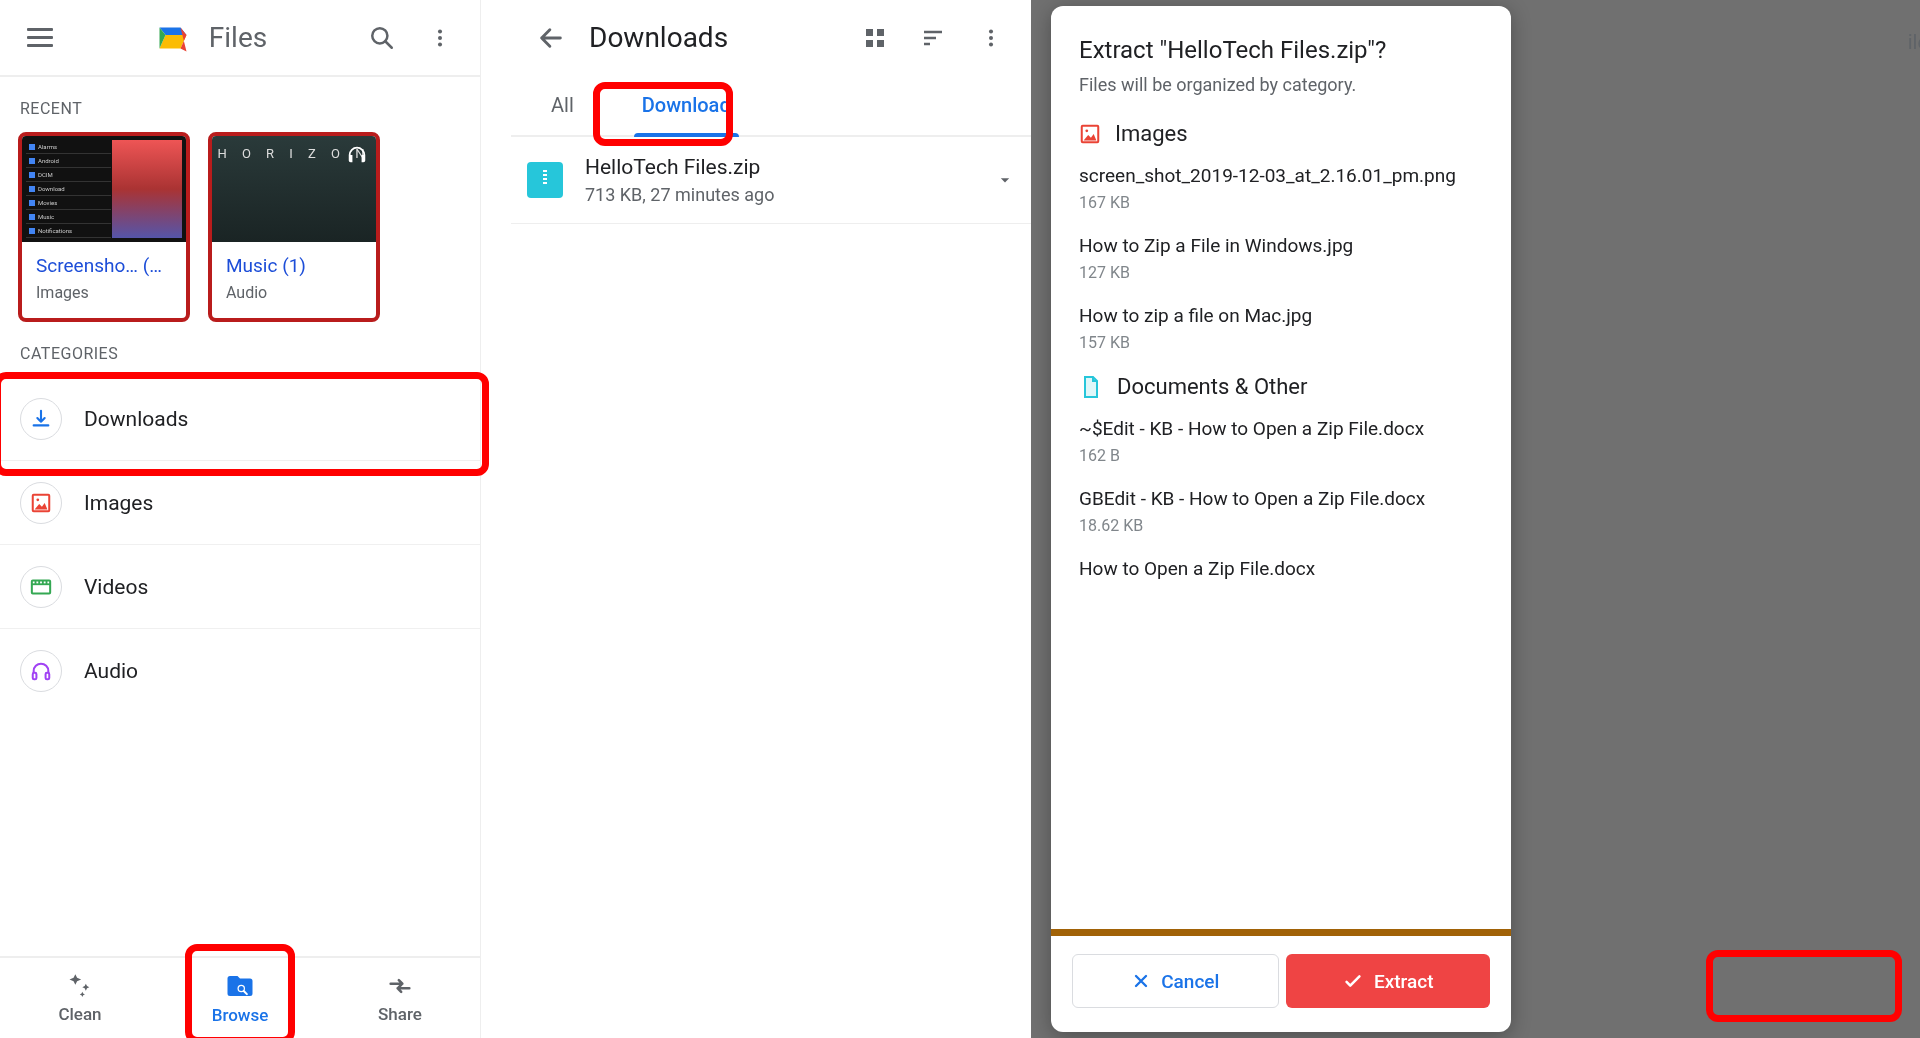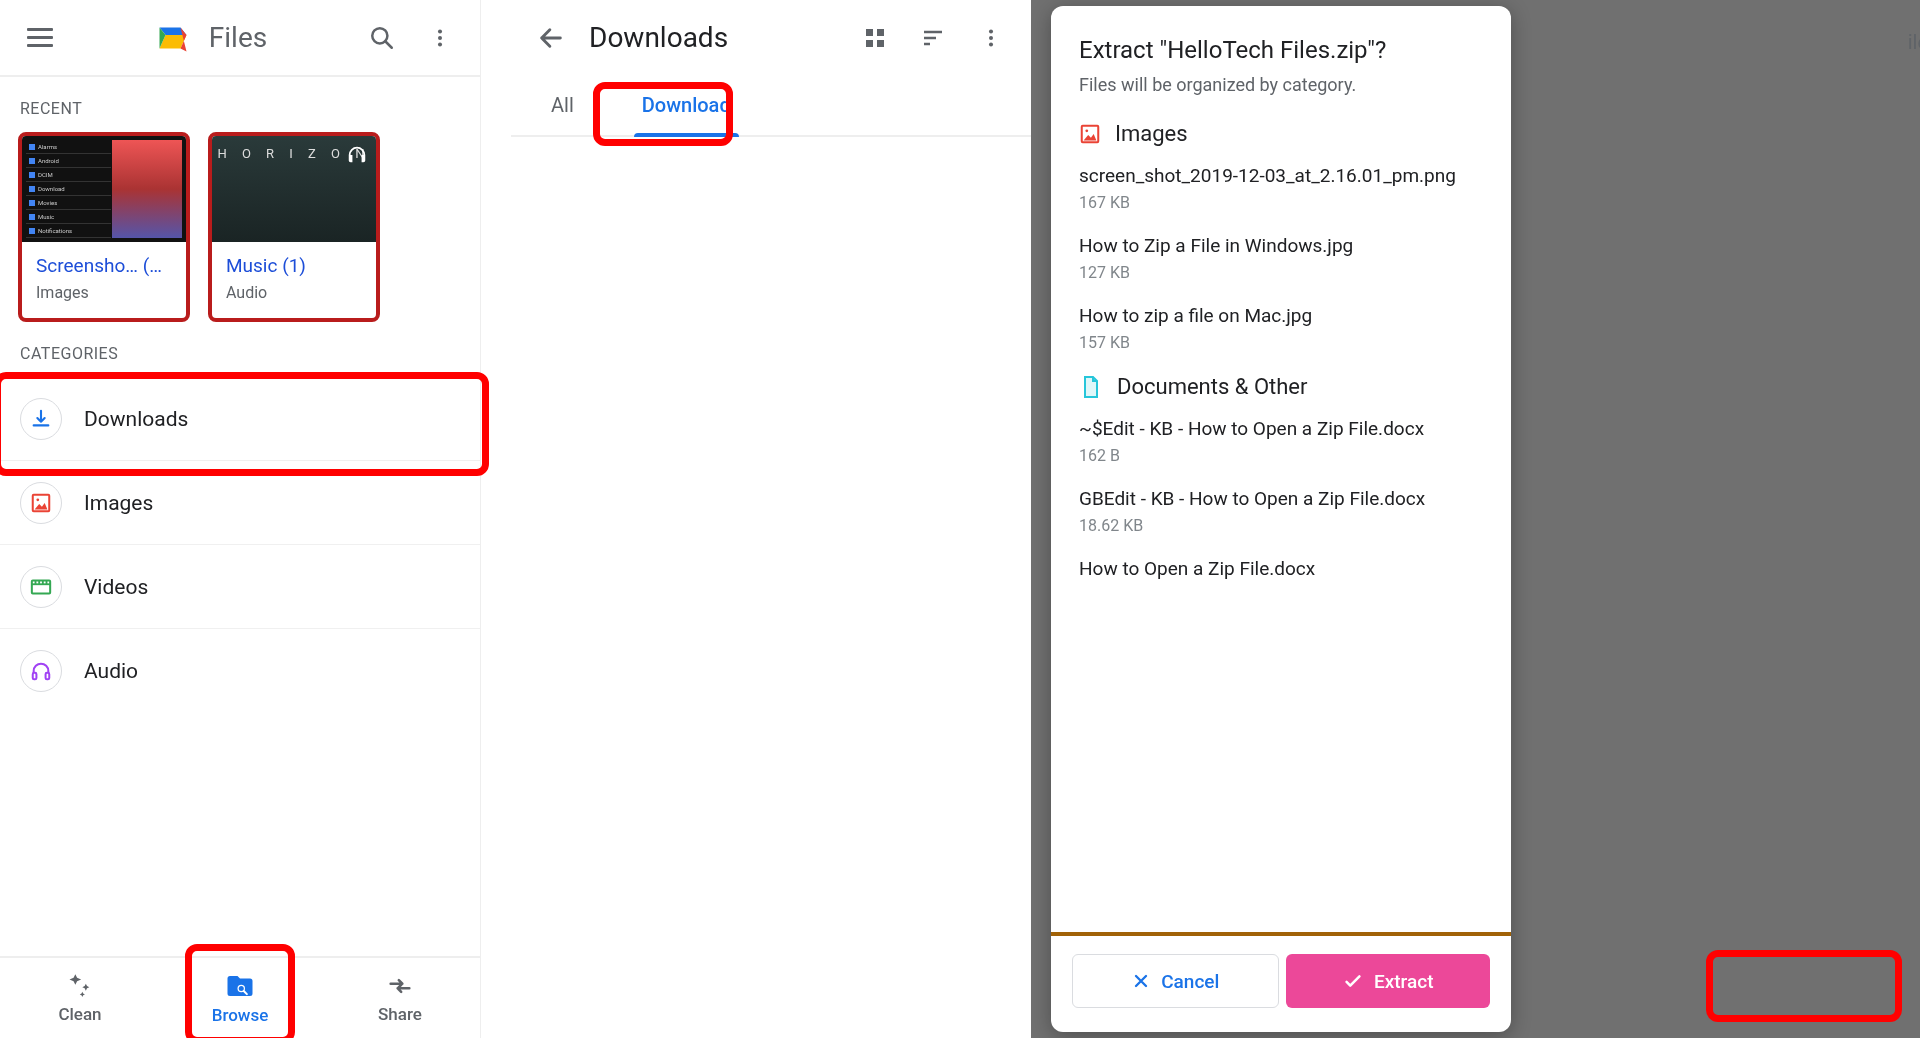--- a/index.html
+++ b/index.html
@@ -53,24 +53,24 @@
 .file-meta { font-size: 18px; color: #5f6368; }
 .dialog-wrap { width: 460px; background: #fff; border-radius: 12px; padding: 30px 0 24px; margin-top: 6px; height: calc(100% - 12px); display: flex; flex-direction: column; box-shadow: 0 4px 20px rgba(0,0,0,0.3); }
 .dialog-inner { padding: 0 28px; flex: 1; overflow: hidden; }
 .dialog-title { font-size: 24px; color: #202124; margin-bottom: 10px; font-weight:400;}
 .dialog-sub { font-size: 18px; color: #5f6368; margin-bottom: 26px; }
 .section-head { display: flex; align-items: center; gap: 14px; margin: 18px 0 18px; }
 .section-head-lbl { font-size: 22px; color: #202124; }
 .dlg-item { margin-bottom: 22px; }
 .dlg-item-name { font-size: 19px; color: #202124; margin-bottom: 6px; word-break: break-all;}
 .dlg-item-size { font-size: 16px; color: #80868b; }
-.dialog-actions { display: flex; gap: 7px; padding: 18px 21px 0; border-top: 4px solid #a16207; margin-top: auto; }
+.dialog-actions { display: flex; gap: 7px; padding: 18px 21px 0; border-top: 7px solid #a16207; margin-top: auto; }
 .btn { flex: 1; height: 54px; border-radius: 6px; display: flex; align-items: center; justify-content: center; gap: 10px; font-size: 19px; font-weight: 500; cursor: pointer; }
 .btn-cancel { border: 1px solid #dadce0; color: #1a73e8; background: #fff; }
-.btn-extract { background: #ec4899; color: #fff; }
+.btn-extract { background: #ef4444; color: #fff; }
 .file-text-hint { position: absolute; top: 30px; right: -8px; font-size: 20px; color: #5f6368; }
 svg { display: block; }
 </style>
 </head>
 <body>
 
 <div class="panel panel1">
   <div class="topbar">
     <div class="icon-btn">
       <div class="hamburger">
@@ -247,20 +247,38 @@
   <div class="tabs">
     <div class="tab">
         <span>All</span>
       </div>
     <div class="tab active">
         <span>Download</span>
       </div>
   </div>
   <div class="highlight-box" style="left:82px; top:82px; width:140px; height:64px;"></div>
 
+  <div class="file-row">
+    <div class="zip-icon">
+      <svg width="20" height="24" viewBox="0 0 20 24">
+          <rect width="20" height="24" fill="#26c6da"></rect>
+          <rect x="8" y="2" width="4" height="2" fill="#fff"></rect>
+          <rect x="8" y="6" width="4" height="2" fill="#fff"></rect>
+          <rect x="8" y="10" width="4" height="2" fill="#fff"></rect>
+          <rect x="8" y="14" width="4" height="2" fill="#fff"></rect>
+        </svg>
+    </div>
+    <div class="file-info">
+      <div class="file-name">HelloTech Files.zip</div>
+      <div class="file-meta">713 KB, 27 minutes ago</div>
+    </div>
+    <svg width="20" height="20" viewBox="0 0 24 24">
+        <path fill="#5f6368" d="M7 10l5 5 5-5z"></path>
+      </svg>
+  </div>
 </div>
 
 <div class="panel panel3">
   <div class="dialog-wrap">
     <div class="dialog-inner">
       <div class="dialog-title">Extract "HelloTech Files.zip"?</div>
       <div class="dialog-sub">Files will be organized by category.</div>
       <div id="dlg-sections">
           <div class="section-head">
             <span style="color:#ea4335">

